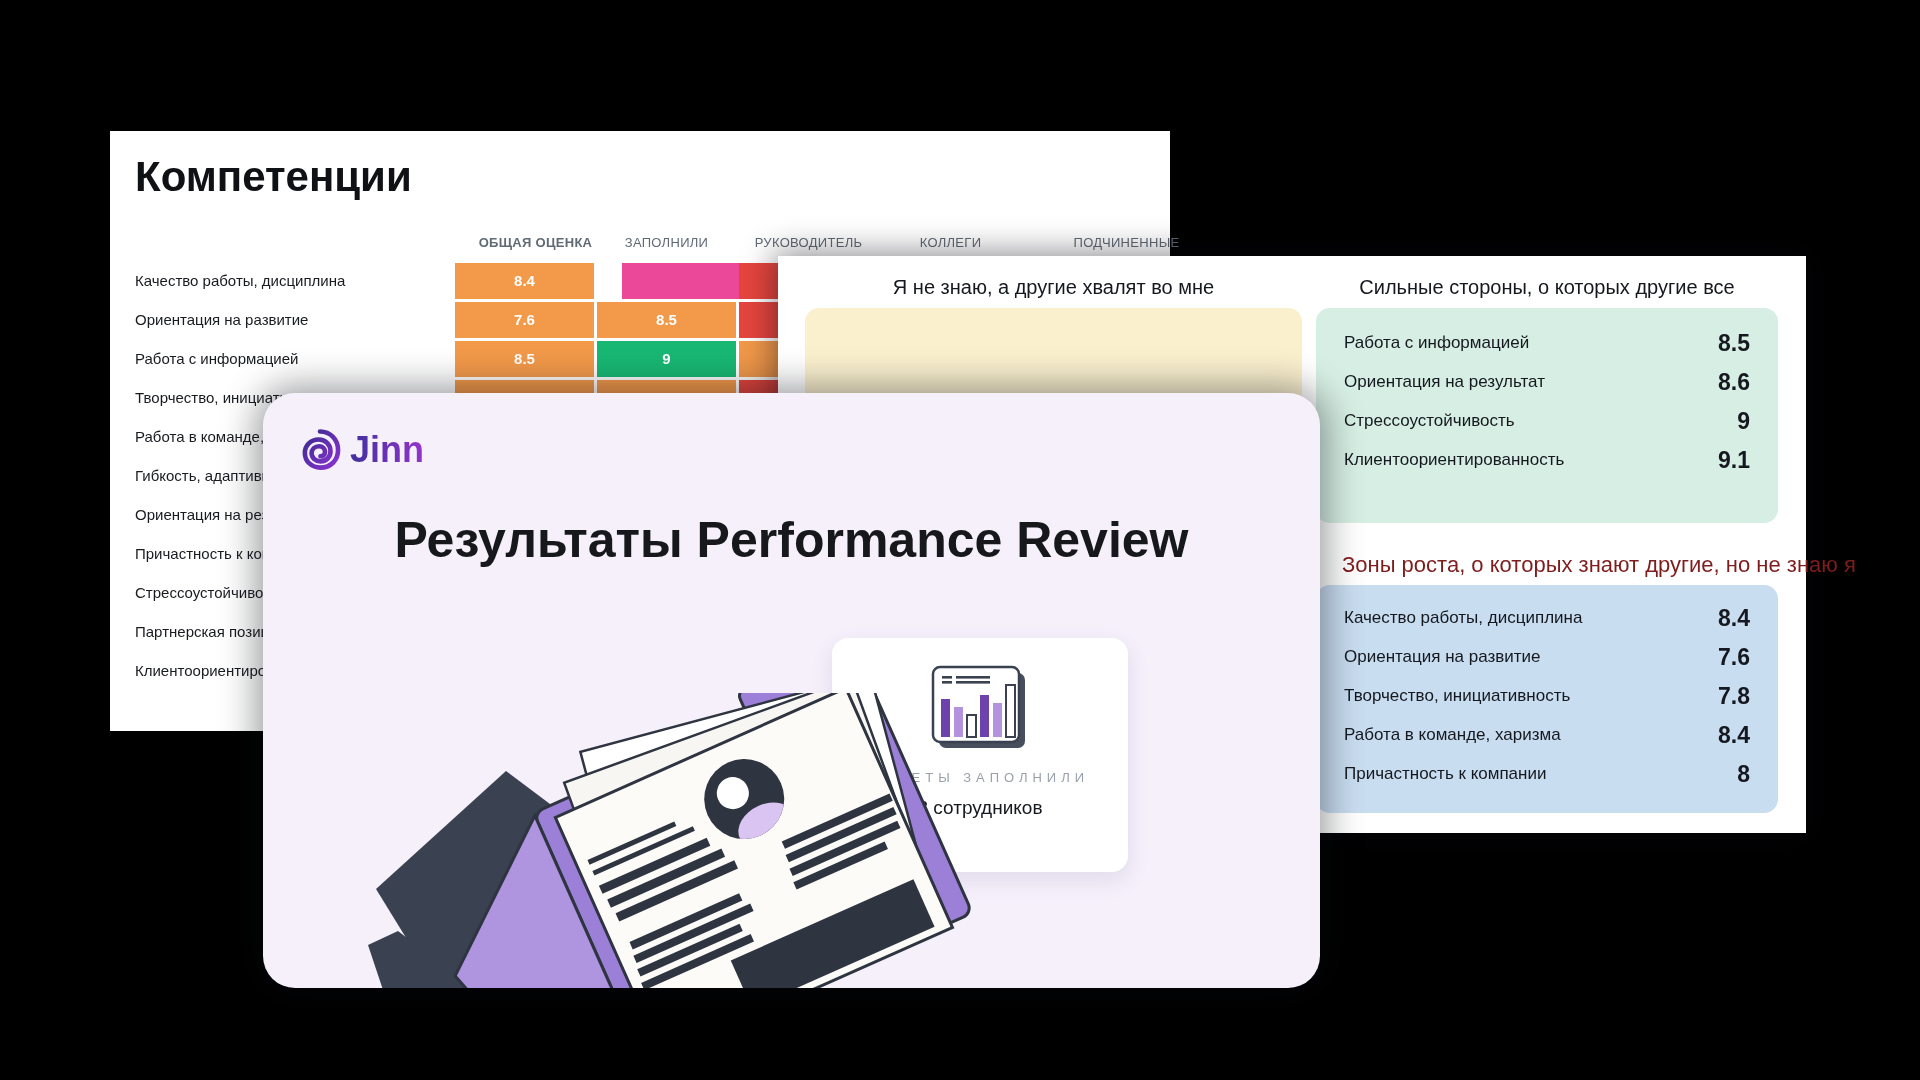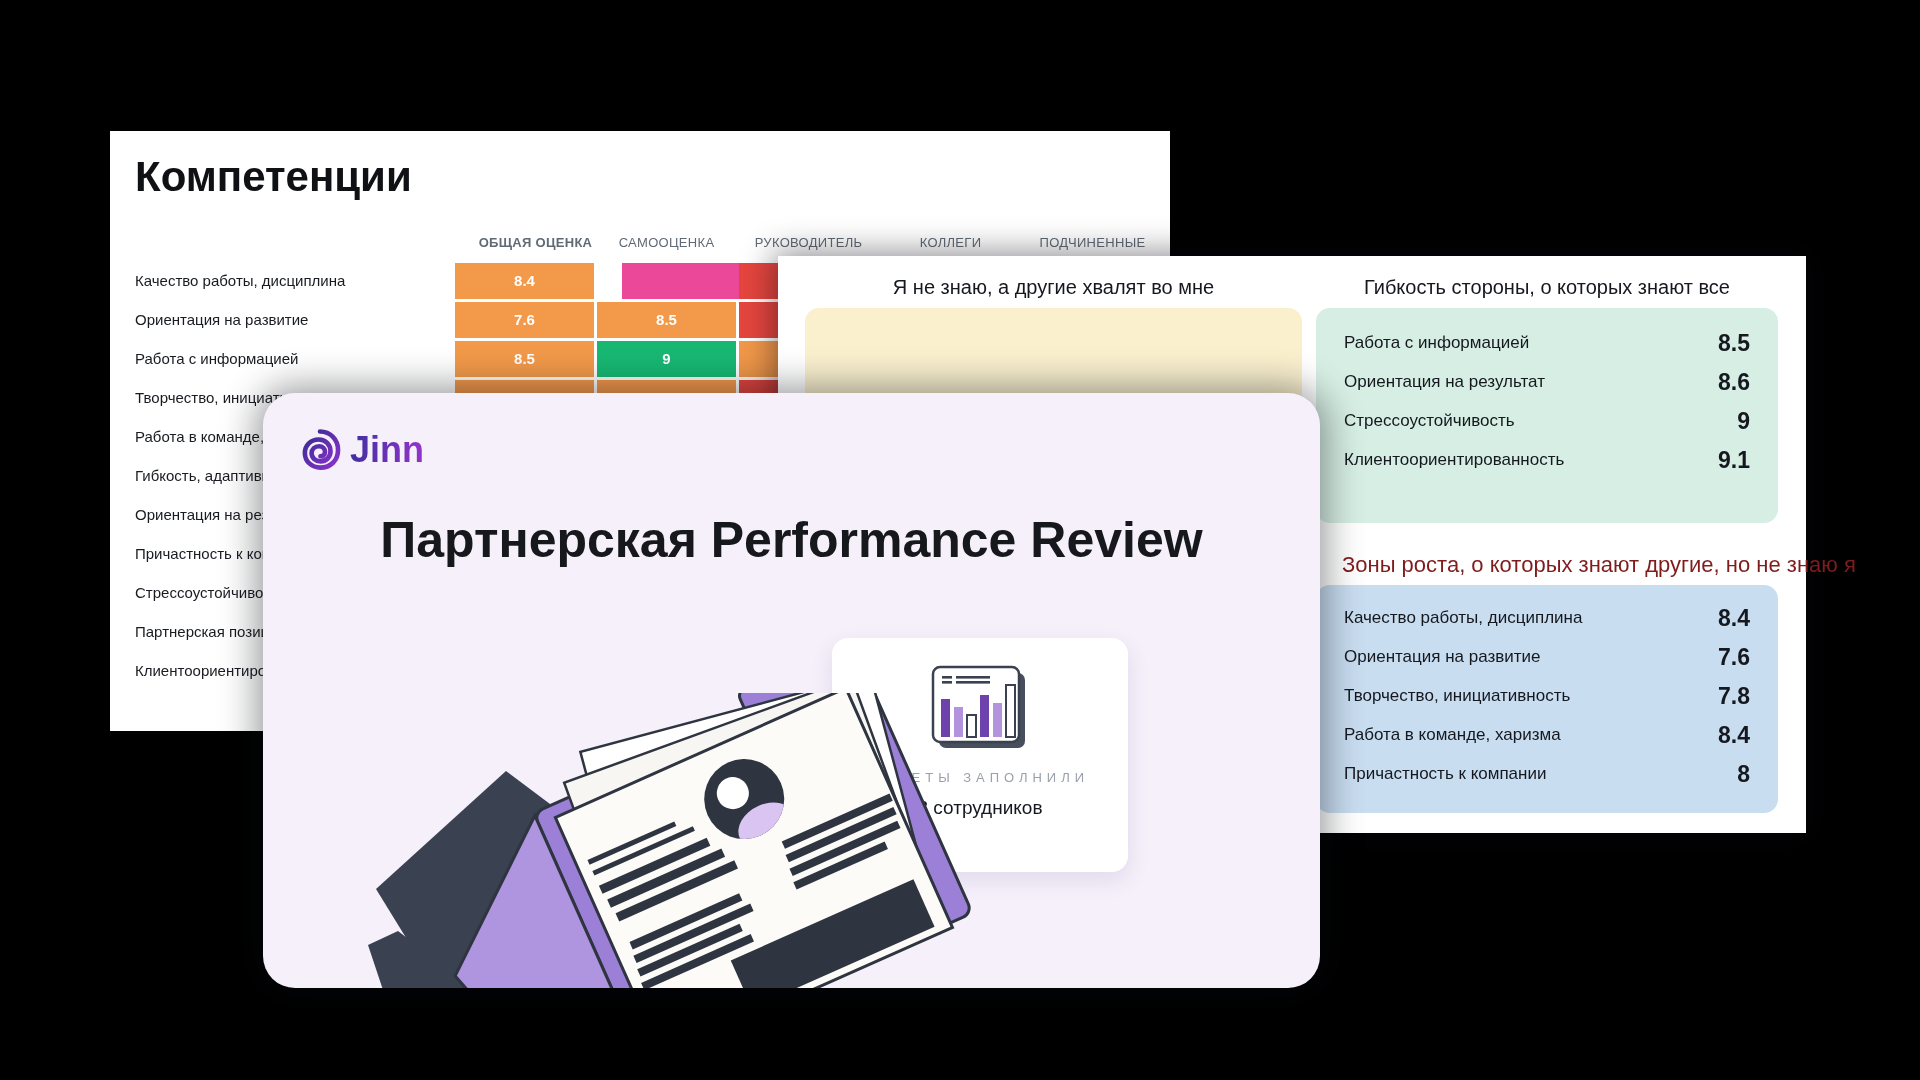--- a/index.html
+++ b/index.html
@@ -52,24 +52,24 @@
   .stat-value{margin-top:12px;font-size:19px;color:#15181e;}
   .illustration{position:absolute;left:95px;top:300px;}
 </style>
 </head>
 <body>
 
 <div class="slide" id="slide-competencies">
   <div class="comp-title">Компетенции</div>
   <div>
       <div class="comp-col-header" style="left: 356px; font-weight: bold;">ОБЩАЯ ОЦЕНКА</div>
-      <div class="comp-col-header" style="left: 487px;">САМООЦЕНКА</div>
+      <div class="comp-col-header" style="left: 487px;">ЗАПОЛНИЛИ</div>
       <div class="comp-col-header" style="left: 629px;">РУКОВОДИТЕЛЬ</div>
       <div class="comp-col-header" style="left: 771px;">КОЛЛЕГИ</div>
-      <div class="comp-col-header" style="left: 913px;">ПОДЧИНЕННЫЕ</div>
+      <div class="comp-col-header" style="left: 947px;">ПОДЧИНЕННЫЕ</div>
     </div>
   <div>
       <div class="comp-row" style="top: 132px;">
         <div class="comp-label">Качество работы, дисциплина</div>
         <div class="comp-cell" style="left: 345px; background: rgb(242, 153, 74);">8.4</div>
         <div class="comp-cell" style="left: 512px; background: #ec4899; text-align: right;">8.8</div>
         <div class="comp-cell" style="left: 629px; background: rgb(229, 69, 62);"></div>
       </div>
       <div class="comp-row" style="top: 171px;">
         <div class="comp-label">Ориентация на развитие</div>
@@ -108,21 +108,21 @@
         <div class="comp-label">Партнерская позиция</div>
       </div>
       <div class="comp-row" style="top: 522px;">
         <div class="comp-label">Клиентоориентированность</div>
       </div>
     </div>
 </div>
 
 <div class="slide" id="slide-johari">
   <div class="johari-header" id="blind-header">Я не знаю, а другие хвалят во мне</div>
-  <div class="johari-header" id="strengths-header">Гибкость стороны, о которых знают все</div>
+  <div class="johari-header" id="strengths-header">Сильные стороны, о которых другие все</div>
   <div class="johari-box" id="blind-box" style="background: rgb(250, 240, 206);"></div>
   <div class="johari-box" id="strengths-box" style="background: rgb(214, 238, 227);">
       <div class="score-row">
         <span class="score-label">Работа с информацией</span>
         <span class="score-value">8.5</span>
       </div>
       <div class="score-row">
         <span class="score-label">Ориентация на результат</span>
         <span class="score-value">8.6</span>
       </div>
@@ -167,21 +167,21 @@
         <linearGradient id="sg" x1="0" y1="0" x2="1" y2="1">
           <stop offset="0" stop-color="#372a8f"></stop>
             <stop offset="1" stop-color="#8d33d0"></stop>
         </linearGradient>
       </defs>
       <path d="M50 6 C75 6 93 25 93 50 C93 75 75 92 51 92 C30 92 14 77 14 57 C14 39 28 25 47 25 C63 25 75 37 75 53 C75 67 65 77 51 77 C39 77 30 69 30 58 C30 48 38 41 48 41 C56 41 62 47 62 55 C62 61 57 65 51 65" fill="none" stroke="url(#sg)" stroke-width="11" stroke-linecap="round"></path>
     </svg>
     <span class="brand-name">Jinn</span>
   </div>
 
-  <div class="main-title">Партнерская Performance Review</div>
+  <div class="main-title">Результаты Performance Review</div>
 
   <div class="stat-card">
     <svg width="100" height="88" viewBox="0 0 100 88">
       <rect x="9" y="9" width="86" height="75" rx="7" fill="#474e5c"></rect>
       <rect x="3" y="3" width="86" height="75" rx="7" fill="#ffffff" stroke="#3a4150" stroke-width="2.5"></rect>
       <rect x="12" y="12" width="10" height="2.6" fill="#3a4150"></rect>
       <rect x="12" y="17" width="10" height="2.6" fill="#3a4150"></rect>
       <rect x="26" y="12" width="34" height="2.6" fill="#3a4150"></rect>
       <rect x="26" y="17" width="34" height="2.6" fill="#3a4150"></rect>
       <rect x="11" y="35" width="9" height="38" fill="#6D42AD"></rect>

